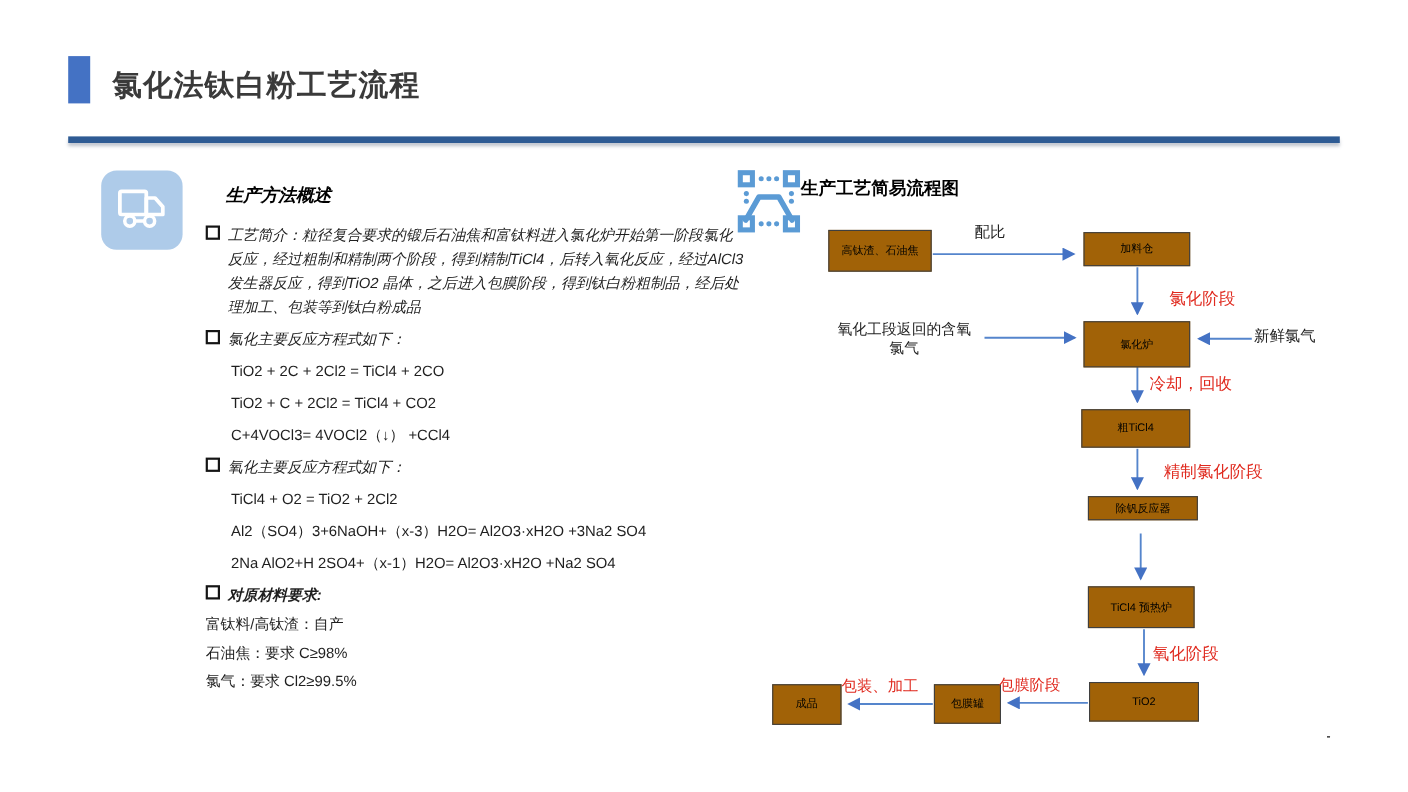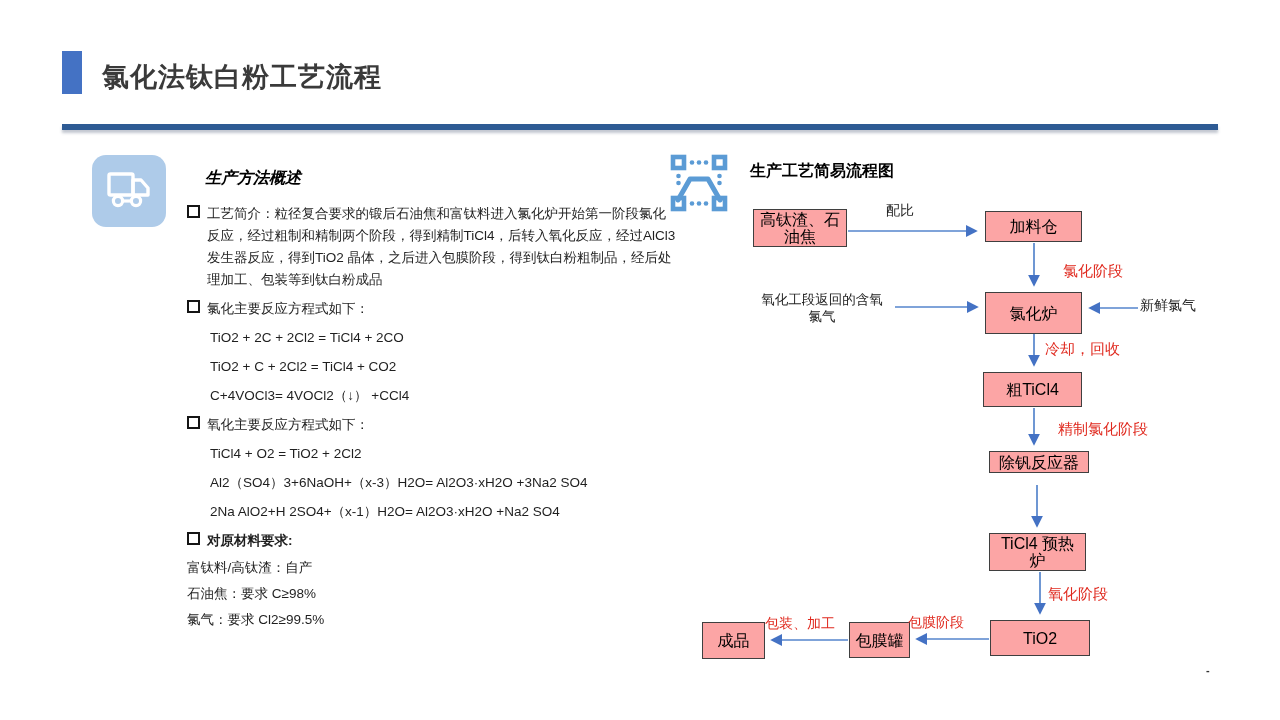--- a/index.html
+++ b/index.html
@@ -23,44 +23,44 @@
 
   
   .truck-badge{
     position:absolute;left:92px;top:155px;width:74px;height:72px;
     background:#aecbe9;border-radius:14px;display:flex;align-items:center;justify-content:center;
   }
   .left-content{position:absolute;left:187px;top:158px;width:492px;}
   .left-heading{margin:10px 0 0 18px;font-size:16px;font-weight:bold;color:#000;font-style:italic;}
   .bullet-item{
     margin:0;padding-left:20px;text-indent:-20px;
-    font-size:13.5px;line-height:22px;margin-top:14px;color:#1f1f1f;
+    font-size:13.5px;line-height:22px;margin-top:14px;color:#1f1f1f;font-style:italic;
   }
   .bullet-item.tight{margin-top:7px;}
   .bullet-item.bold{font-weight:bold;}
   .sq{
     display:inline-block;width:9px;height:9px;border:2px solid #151515;
     margin-right:7px;position:relative;top:0px;text-indent:0;box-sizing:content-box;
   }
   .equation{
     margin:7px 0 0 0;padding-left:23px;font-size:13.5px;line-height:22px;color:#1f1f1f;
   }
   .req-line{margin:5px 0 0 0;font-size:13.5px;line-height:21px;color:#1f1f1f;}
 
   
   .flow-badge{position:absolute;left:668px;top:152px;width:62px;height:62px;}
   .right-heading{
-    position:absolute;left:750px;top:161px;margin:0;
+    position:absolute;left:728px;top:161px;margin:0;
     font-size:16px;font-weight:bold;color:#000;
   }
 
   .flow-node{
-    position:absolute;border:1.5px solid #3f3f3f;background:#fca5a5;box-sizing:border-box;
+    position:absolute;border:1.5px solid #3f3f3f;background:#a16207;box-sizing:border-box;
     display:flex;align-items:center;justify-content:center;text-align:center;
-    font-size:16px;line-height:17px;color:#000;
+    font-size:10px;line-height:17px;color:#000;
   }
   .n-feed{left:753px;top:209px;width:94px;height:38px;padding:0 6px;}
   .n-hopper{left:985px;top:211px;width:97px;height:31px;}
   .n-chlorinator{left:985px;top:292px;width:97px;height:42px;}
   .n-crude{left:983px;top:372px;width:99px;height:35px;}
   .n-devanadium{left:989px;top:451px;width:100px;height:22px;}
   .n-preheater{left:989px;top:533px;width:97px;height:38px;padding:0 8px;}
   .n-tio2{left:990px;top:620px;width:100px;height:36px;}
   .n-coating{left:849px;top:622px;width:61px;height:36px;}
   .n-product{left:702px;top:622px;width:63px;height:37px;}

